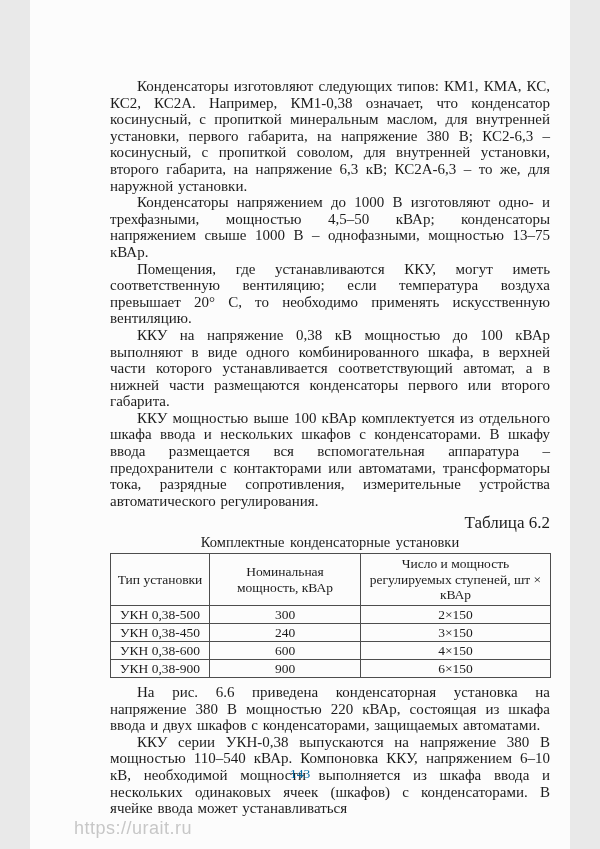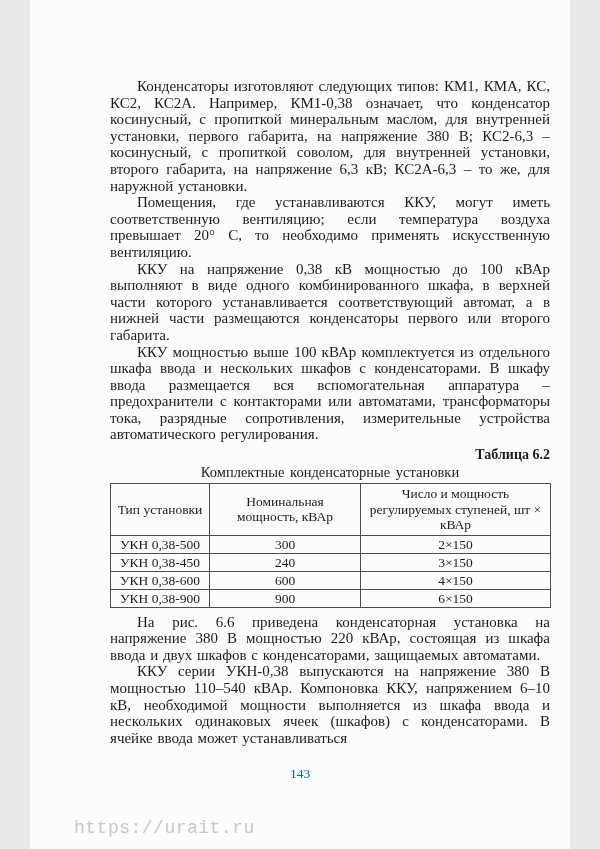--- a/index.html
+++ b/index.html
@@ -26,23 +26,22 @@
   .body-par {
     margin: 0;
     font-size: 15px;
     line-height: 16.6px;
     text-align: justify;
     text-indent: 27px;
     word-spacing: 1px;
   }
   .table-label {
     margin: 4px 0 0 0;
-    font-size: 14px;
+    font-size: 17px;
     text-align: right;
-    font-weight: bold;
   }
   .table-caption {
     margin: 1px 0 2px 0;
     font-size: 14.5px;
     text-align: center;
     word-spacing: 2px;
   }
   table.spec-table {
     width: 100%;
     border-collapse: collapse;
@@ -72,33 +71,34 @@
     left: 0;
     width: 100%;
     text-align: center;
     font-size: 13.5px;
     color: #0369a1;
   }
   .watermark {
     position: absolute;
     left: 44px;
     top: 818px;
-    font-family: Liberation Mono, monospace;
+    font-family: Liberation Sans, sans-serif;
     font-size: 18px;
     letter-spacing: 0.5px;
     color: #c7c7c7;
   }
 </style>
 </head>
 <body>
 
 <div class="page">
   <div class="content">
 
     <p class="body-par">Конденсаторы изготовляют следующих типов: КМ1, КМА, КС, КС2, КС2А. Например, КМ1-0,38 означает, что конденсатор косинусный, с пропиткой минеральным маслом, для внутренней установки, первого габарита, на напряжение 380 В; КС2-6,3 – косинусный, с пропиткой соволом, для внутренней установки, второго габарита, на напряжение 6,3 кВ; КС2А-6,3 – то же, для наружной установки.</p>
+    <p class="body-par">Конденсаторы напряжением до 1000 В изготовляют одно- и трехфазными, мощностью 4,5–50 кВАр; конденсаторы напряжением свыше 1000 В – однофазными, мощностью 13–75 кВАр.</p>
     <p class="body-par">Помещения, где устанавливаются ККУ, могут иметь соответственную вентиляцию; если температура воздуха превышает 20° С, то необходимо применять искусственную вентиляцию.</p>
     <p class="body-par">ККУ на напряжение 0,38 кВ мощностью до 100 кВАр выполняют в виде одного комбинированного шкафа, в верхней части которого устанавливается соответствующий автомат, а в нижней части размещаются конденсаторы первого или второго габарита.</p>
     <p class="body-par">ККУ мощностью выше 100 кВАр комплектуется из отдельного шкафа ввода и нескольких шкафов с конденсаторами. В шкафу ввода размещается вся вспомогательная аппаратура – предохранители с контакторами или автоматами, трансформаторы тока, разрядные сопротивления, измерительные устройства автоматического регулирования.</p>
 
     <p class="table-label">Таблица 6.2</p>
     <p class="table-caption">Комплектные конденсаторные установки</p>
 
     <table class="spec-table">
       <colgroup>
         <col class="c1">

